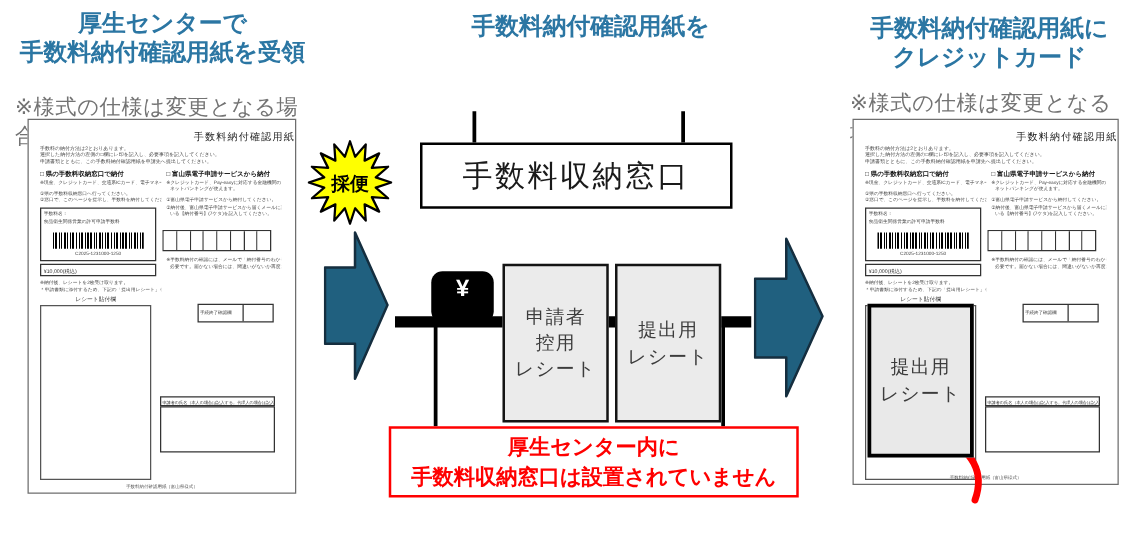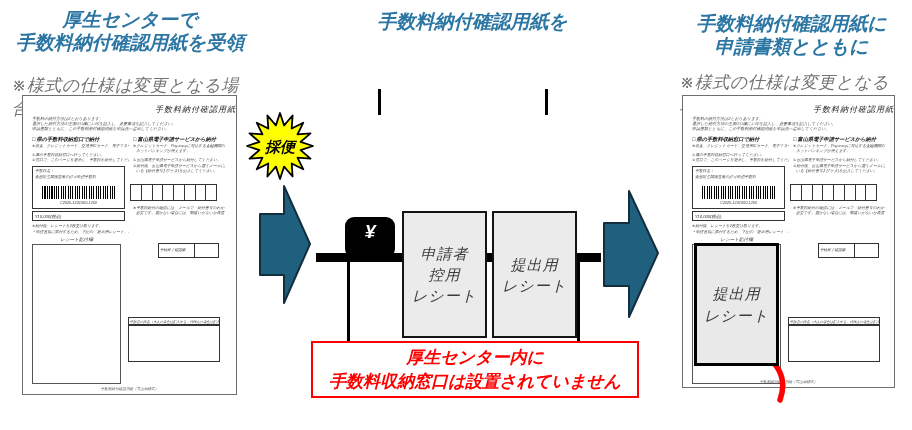--- a/index.html
+++ b/index.html
@@ -1,19 +1,19 @@
 <!DOCTYPE html>
 <html><head>
 <meta charset="utf-8">
 <style>
   * { margin:0; padding:0; box-sizing:border-box; }
   html,body { background:#fff; }
   #canvas {
     position:relative; width:912px; height:430px; overflow:hidden;
-    background:#fff; font-family:"Liberation Sans","DejaVu Sans",sans-serif;font-style:italic;
+    background:#fff; font-family:"Liberation Sans","DejaVu Sans",sans-serif;
     -webkit-text-size-adjust:none;
   }
   .abs { position:absolute; }
   
   .step-title { text-align:center; font-weight:bold; font-size:19px; line-height:23px; color:#2B76A3; }
   .doc-note { text-align:left; font-size:17px; color:#737373; letter-spacing:0.5px; }
   
   .doc-host { background:#fff; border:1px solid #6e6e6e; }
   .form { position:relative; width:100%; height:100%; color:#333; }
   .f-title { position:absolute; top:8px; left:0; right:0; text-align:right; font-size:8px; color:#222; letter-spacing:1px; }
@@ -66,21 +66,21 @@
     <div>手数料納付確認用紙を受領</div>
   </div>
   <div class="abs doc-note" style="left:12px; top:74px; width:236px;">※様式の仕様は変更となる場合があります</div>
 
   <div class="abs step-title" style="left:345px; top:10px; width:255px;">
     <div>手数料納付確認用紙を</div>
   </div>
 
   <div class="abs step-title" style="left:684px; top:12px; width:215px;">
     <div>手数料納付確認用紙に</div>
-    <div>申請書類とともに</div>
+    <div>クレジットカード</div>
   </div>
   <div class="abs doc-note" style="left:680px; top:71px; width:222px;">※様式の仕様は変更となる場合があります</div>
 
   <div class="abs doc-host" style="left:22px; top:95px; width:215px; height:300px;">
   <div class="form">
     <div class="f-title">手数料納付確認用紙</div>
     <div class="f-intro">
       <div>手数料の納付方法は2とおりあります。</div>
       <div>選択した納付方法の左側の□欄にレ印を記入し、必要事項を記入してください。</div>
       <div>申請書類とともに、この手数料納付確認用紙を申請先へ提出してください。</div>
@@ -206,20 +206,21 @@
   <svg class="abs" style="left:259px; top:184px;" width="53" height="122" viewBox="0 0 53 122">
     <polygon points="1,30 25,30 25,2 51,60 25,119 25,91 1,91" fill="#20607F" stroke="#152E3F" stroke-width="2" stroke-linejoin="round"></polygon>
   </svg>
 
   <svg class="abs" style="left:603px; top:189px;" width="57" height="130" viewBox="0 0 57 130">
     <polygon points="1,34 26,34 26,2 55,64 26,128 26,97 1,97" fill="#20607F" stroke="#152E3F" stroke-width="2" stroke-linejoin="round"></polygon>
   </svg>
 
   <div class="post" style="left:378px; top:89px; height:26px;"></div>
   <div class="post" style="left:545px; top:89px; height:26px;"></div>
+  <div class="signboard">手数料収納窓口</div>
 
   <div class="leg" style="left:347px;"></div>
   <div class="leg" style="left:577px;"></div>
   <div class="counter-bar"></div>
   <div class="register">¥</div>
 
   <div class="card" style="left:402px;">
     <div>申請者</div>
     <div>控用</div>
     <div>レシート</div>

